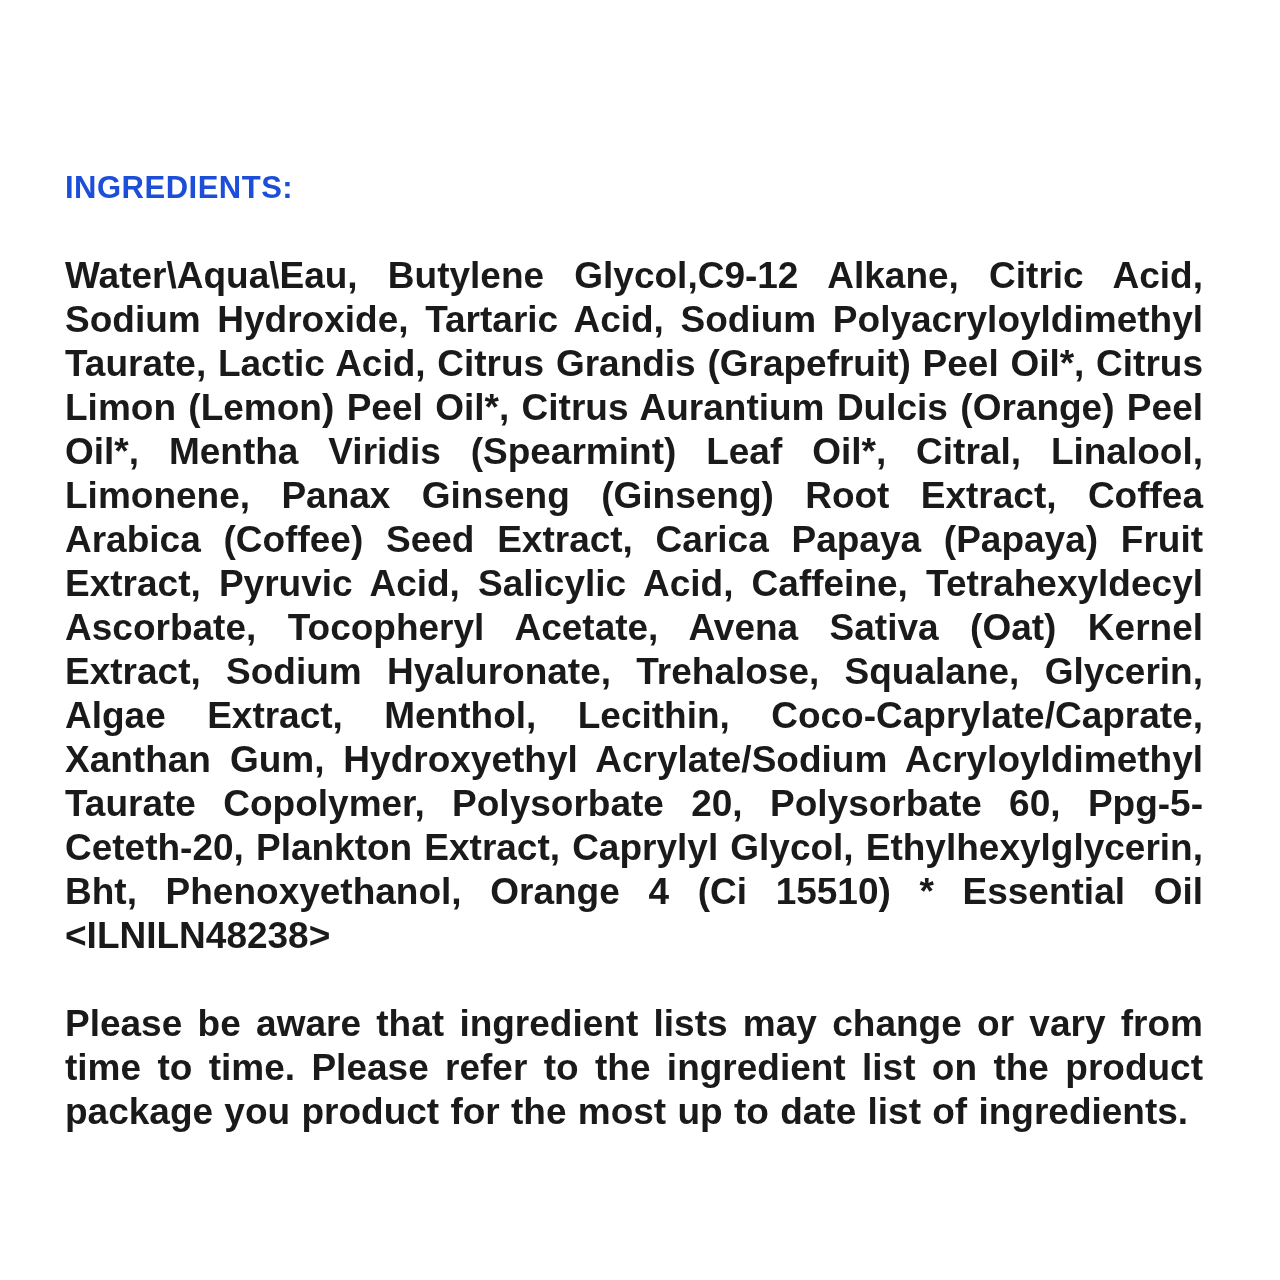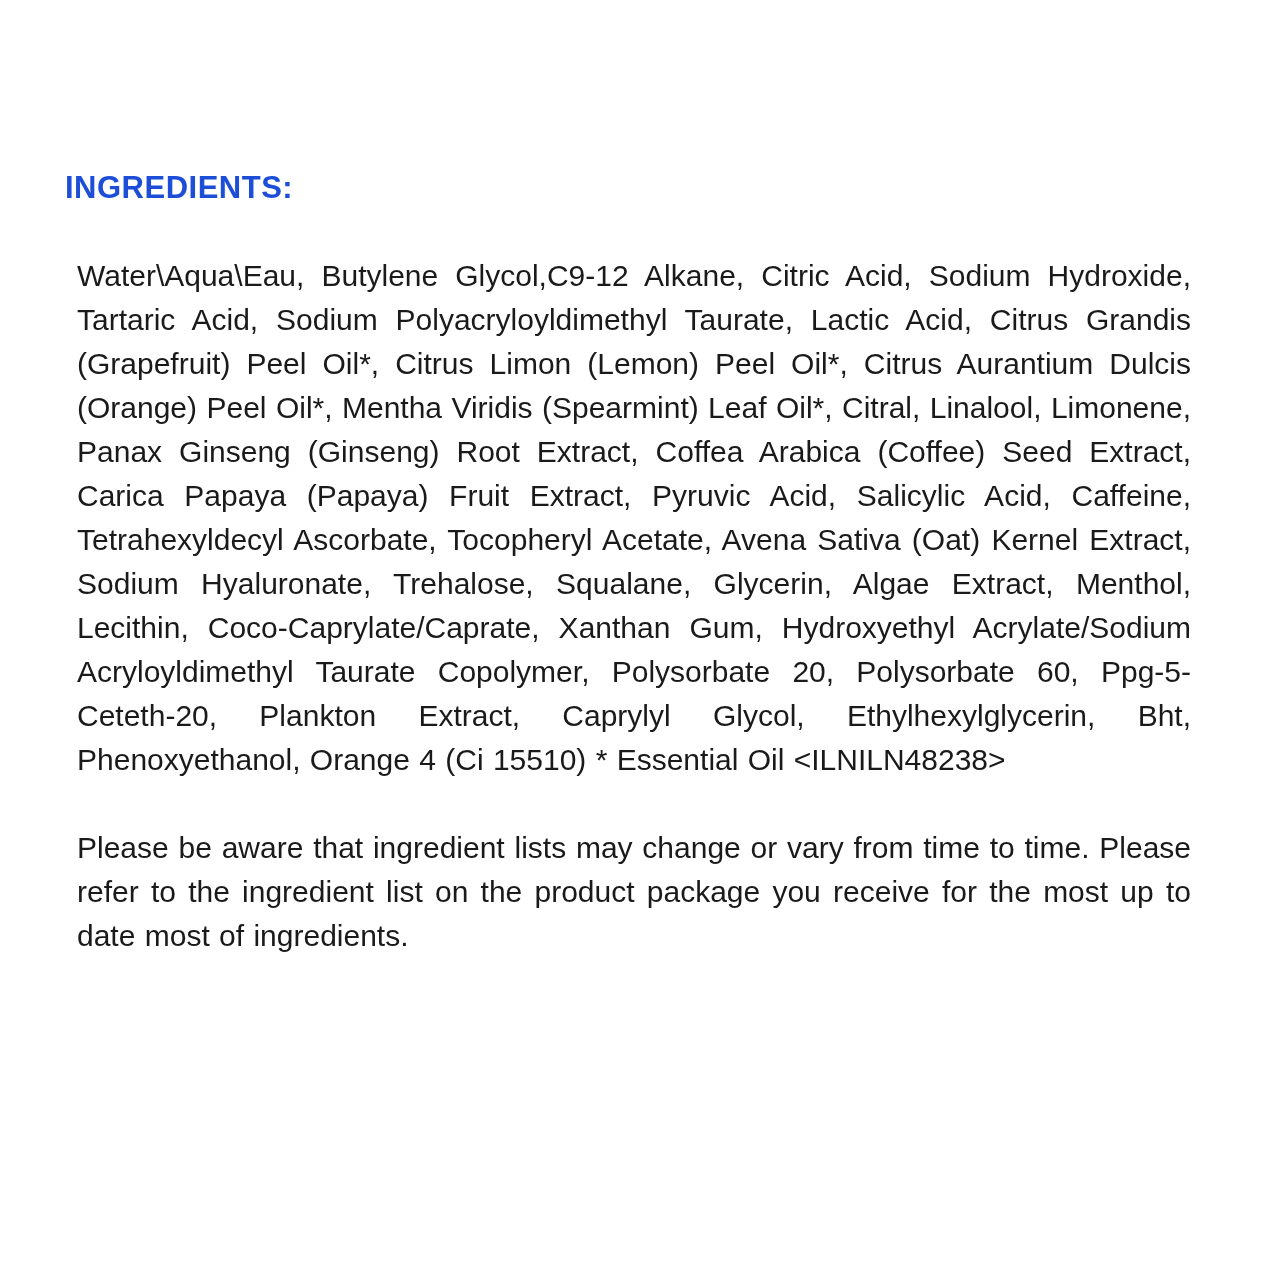--- a/index.html
+++ b/index.html
@@ -23,33 +23,34 @@
     width: 1138px;
   }
   .heading {
     font-size: 31px;
     font-weight: 700;
     letter-spacing: 0.5px;
     margin: 0 0 48px 0;
     color: #1d4ed8;
   }
   .para {
-    font-size: 30px;
+    font-size: 37px;
     line-height: 44px;
     text-align: justify;
-    margin: 12px;
+    margin: 0;
     color: #1a1a1a;
     word-spacing: 1px;
+    font-weight: bold;
   }
   .para + .para {
     margin-top: 44px;
   }
 </style>
 </head>
 <body>
 
 <div class="content">
   <h1 class="heading">INGREDIENTS:</h1>
 
   <p class="para">Water\Aqua\Eau, Butylene Glycol,C9-12 Alkane, Citric Acid, Sodium Hydroxide, Tartaric Acid, Sodium Polyacryloyldimethyl Taurate, Lactic Acid, Citrus Grandis (Grapefruit) Peel Oil*, Citrus Limon (Lemon) Peel Oil*, Citrus Aurantium Dulcis (Orange) Peel Oil*, Mentha Viridis (Spearmint) Leaf Oil*, Citral, Linalool, Limonene, Panax Ginseng (Ginseng) Root Extract, Coffea Arabica (Coffee) Seed Extract, Carica Papaya (Papaya) Fruit Extract, Pyruvic Acid, Salicylic Acid, Caffeine, Tetrahexyldecyl Ascorbate, Tocopheryl Acetate, Avena Sativa (Oat) Kernel Extract, Sodium Hyaluronate, Trehalose, Squalane, Glycerin, Algae Extract, Menthol, Lecithin, Coco-Caprylate/Caprate, Xanthan Gum, Hydroxyethyl Acrylate/Sodium Acryloyldimethyl Taurate Copolymer, Polysorbate 20, Polysorbate 60, Ppg-5-Ceteth-20, Plankton Extract, Caprylyl Glycol, Ethylhexylglycerin, Bht, Phenoxyethanol, Orange 4 (Ci 15510) * Essential Oil &lt;ILNILN48238&gt;</p>
 
-  <p class="para">Please be aware that ingredient lists may change or vary from time to time. Please refer to the ingredient list on the product package you receive for the most up to date most of ingredients.</p>
+  <p class="para">Please be aware that ingredient lists may change or vary from time to time. Please refer to the ingredient list on the product package you product for the most up to date list of ingredients.</p>
 </div>
 
 </body></html>

